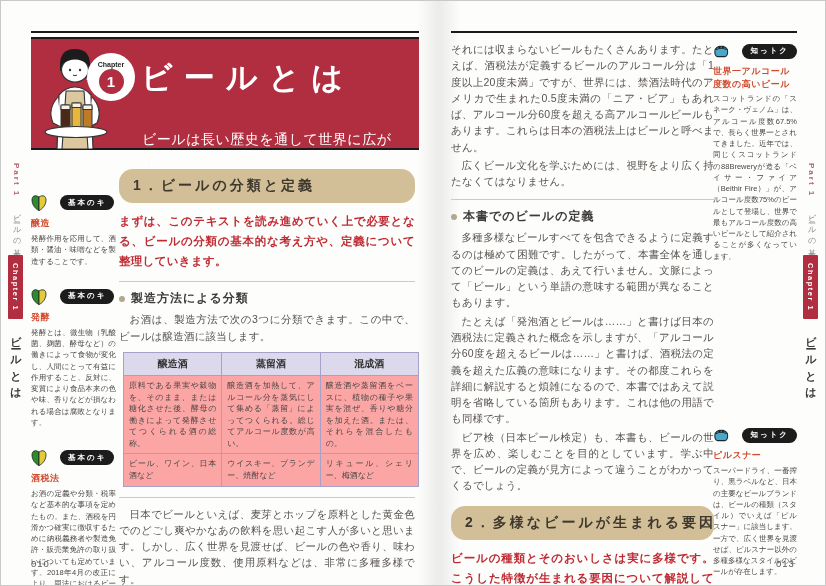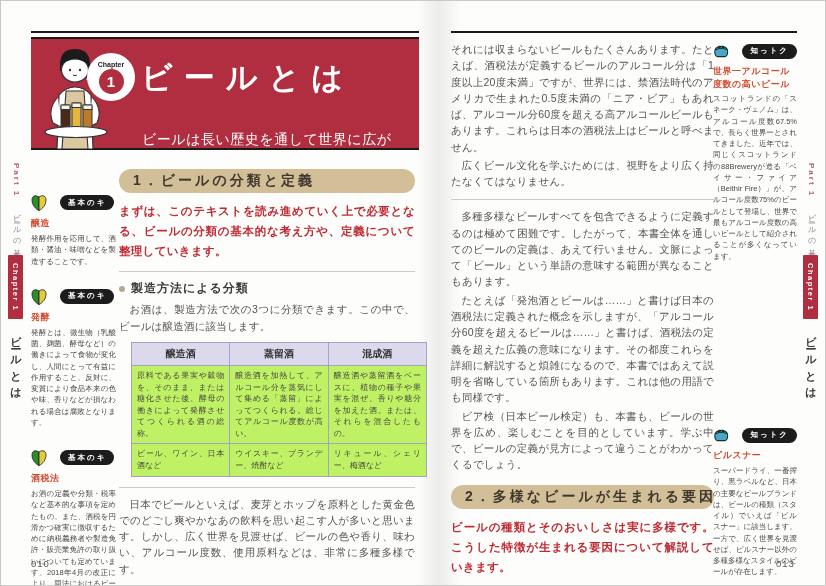--- a/index.html
+++ b/index.html
@@ -47,34 +47,34 @@
   .note-term{color:#d14a2e;font-size:9px;font-weight:bold;margin:2px 0 3px 0;letter-spacing:.5px;}
   .note-text{font-size:7.5px;line-height:1.5;color:#4b4744;text-align:justify;}
   .tip-1{position:absolute;left:712px;top:42px;width:84px;}
   .tip-2{position:absolute;left:712px;top:426px;width:84px;}
   .tip-1 .note-term{line-height:1.4;}
 
   
   .col{position:absolute;}
   .col-left{left:118px;top:168px;width:296px;}
   .col-right{left:450px;top:40px;width:263px;}
-  .sec-banner{background:#d2bf97;border-radius:14px;height:24px;display:flex;align-items:center;
+  .sec-banner{background:#d2bf97;border-radius:14px;height:34px;display:flex;align-items:center;
     padding:0 14px;font-size:14px;font-weight:bold;color:#3f382e;letter-spacing:3px;white-space:nowrap;}
   .sec-lead{color:#bf2b33;font-weight:bold;font-size:11.5px;line-height:1.75;margin-top:8px;text-align:justify;letter-spacing:.3px;}
   .divider{border:none;border-top:1px solid #cfcac2;margin:10px 0 8px 0;}
   .subhead{display:flex;align-items:center;gap:6px;font-size:12px;font-weight:bold;color:#3e3c39;letter-spacing:1px;margin:2px 0 4px 0;}
   .subhead .bullet{width:6px;height:6px;border-radius:50%;background:#b3a78f;flex:0 0 auto;}
   .body-p{font-size:10.5px;color:#57524e;line-height:1.55;text-align:justify;margin:0 0 2px 0;letter-spacing:.2px;}
   .indent{text-indent:1em;}
 
   
-  table.cls{border-collapse:collapse;width:100%;margin:8px 0 2px 12px;table-layout:fixed;}
+  table.cls{border-collapse:collapse;width:100%;margin:8px 0 2px 4px;table-layout:fixed;}
   table.cls th{background:#dcd9ec;font-size:10px;font-weight:bold;color:#333;padding:4px 2px;text-align:center;}
   table.cls th,table.cls td{border:1px solid #a5a1c8;}
-  table.cls td{font-size:8px;line-height:1.45;color:#4b4744;padding:4px 5px;text-align:justify;vertical-align:top;background:#bef264;}
+  table.cls td{font-size:8px;line-height:1.45;color:#4b4744;padding:4px 5px;text-align:justify;vertical-align:top;background:#fca5a5;}
 
   .pagenum{position:absolute;font-size:9.5px;color:#555;letter-spacing:1px;}
   .pagenum.pl{left:30px;top:557px;}
   .pagenum.pr{left:775px;top:557px;}
 </style>
 </head>
 <body>
 
 <div class="spread">
   <div class="top-rule left"></div>
@@ -190,20 +190,24 @@
       </table>
     <hr class="divider">
     <p class="body-p indent">日本でビールといえば、麦芽とホップを原料とした黄金色でのどごし爽やかなあの飲料を思い起こす人が多いと思います。しかし、広く世界を見渡せば、ビールの色や香り、味わい、アルコール度数、使用原料などは、非常に多種多様です。</p>
 
   </div>
 
   <div class="col col-right">
     <p class="body-p">それには収まらないビールもたくさんあります。たとえば、酒税法が定義するビールのアルコール分は「1度以上20度未満」ですが、世界には、禁酒法時代のアメリカで生まれた0.5度未満の「ニア・ビア」もあれば、アルコール分60度を超える高アルコールビールもあります。これらは日本の酒税法上はビールと呼べません。</p>
     <p class="body-p indent">広くビール文化を学ぶためには、視野をより広く持たなくてはなりません。</p>
     <hr class="divider">
+    <div class="subhead">
+      <span class="bullet"></span>
+      <span>本書でのビールの定義</span>
+    </div>
     <p class="body-p indent">多種多様なビールすべてを包含できるように定義するのは極めて困難です。したがって、本書全体を通してのビールの定義は、あえて行いません。文脈によって「ビール」という単語の意味する範囲が異なることもあります。</p>
     <p class="body-p indent">たとえば「発泡酒とビールは……」と書けば日本の酒税法に定義された概念を示しますが、「アルコール分60度を超えるビールは……」と書けば、酒税法の定義を超えた広義の意味になります。その都度これらを詳細に解説すると煩雑になるので、本書ではあえて説明を省略している箇所もあります。これは他の用語でも同様です。</p>
     <p class="body-p indent">ビア検（日本ビール検定）も、本書も、ビールの世界を広め、楽しむことを目的としています。学ぶ中で、ビールの定義が見方によって違うことがわかってくるでしょう。</p>
     <div class="sec-banner" style="margin-top:12px;">2．多様なビールが生まれる要因</div>
     <div class="sec-lead">ビールの種類とそのおいしさは実に多様です。こうした特徴が生まれる要因について解説していきます。</div>
 
   </div>
 
   <div class="note-item tip-1">
     <div class="note-badge">

